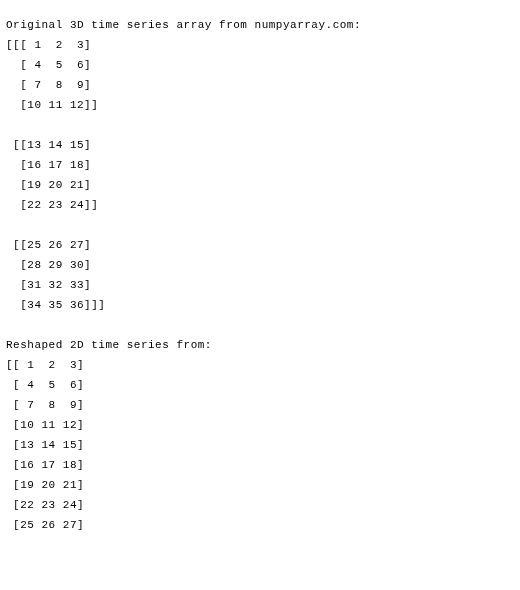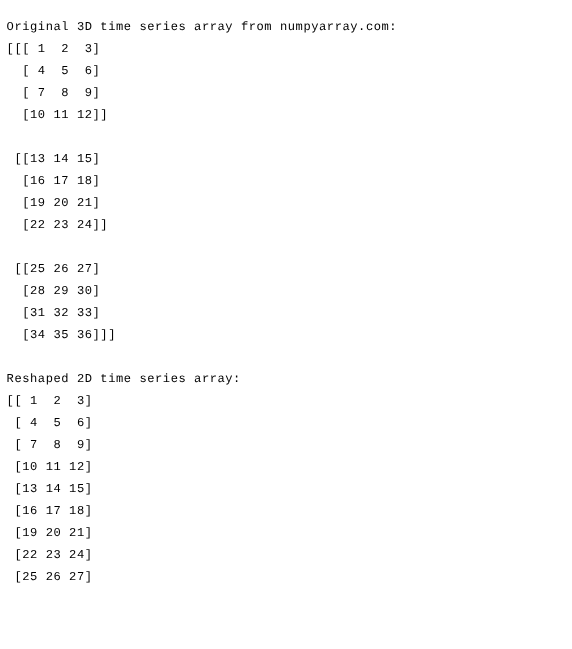--- a/index.html
+++ b/index.html
@@ -32,21 +32,21 @@
  [[13 14 15]
   [16 17 18]
   [19 20 21]
   [22 23 24]]
 
  [[25 26 27]
   [28 29 30]
   [31 32 33]
   [34 35 36]]]</span>
 
-<span>Reshaped 2D time series array:</span>
+<span>Reshaped 2D time series from:</span>
 <span id="arr2d">[[ 1  2  3]
  [ 4  5  6]
  [ 7  8  9]
  [10 11 12]
  [13 14 15]
  [16 17 18]
  [19 20 21]
  [22 23 24]
  [25 26 27]</span></pre>
 

